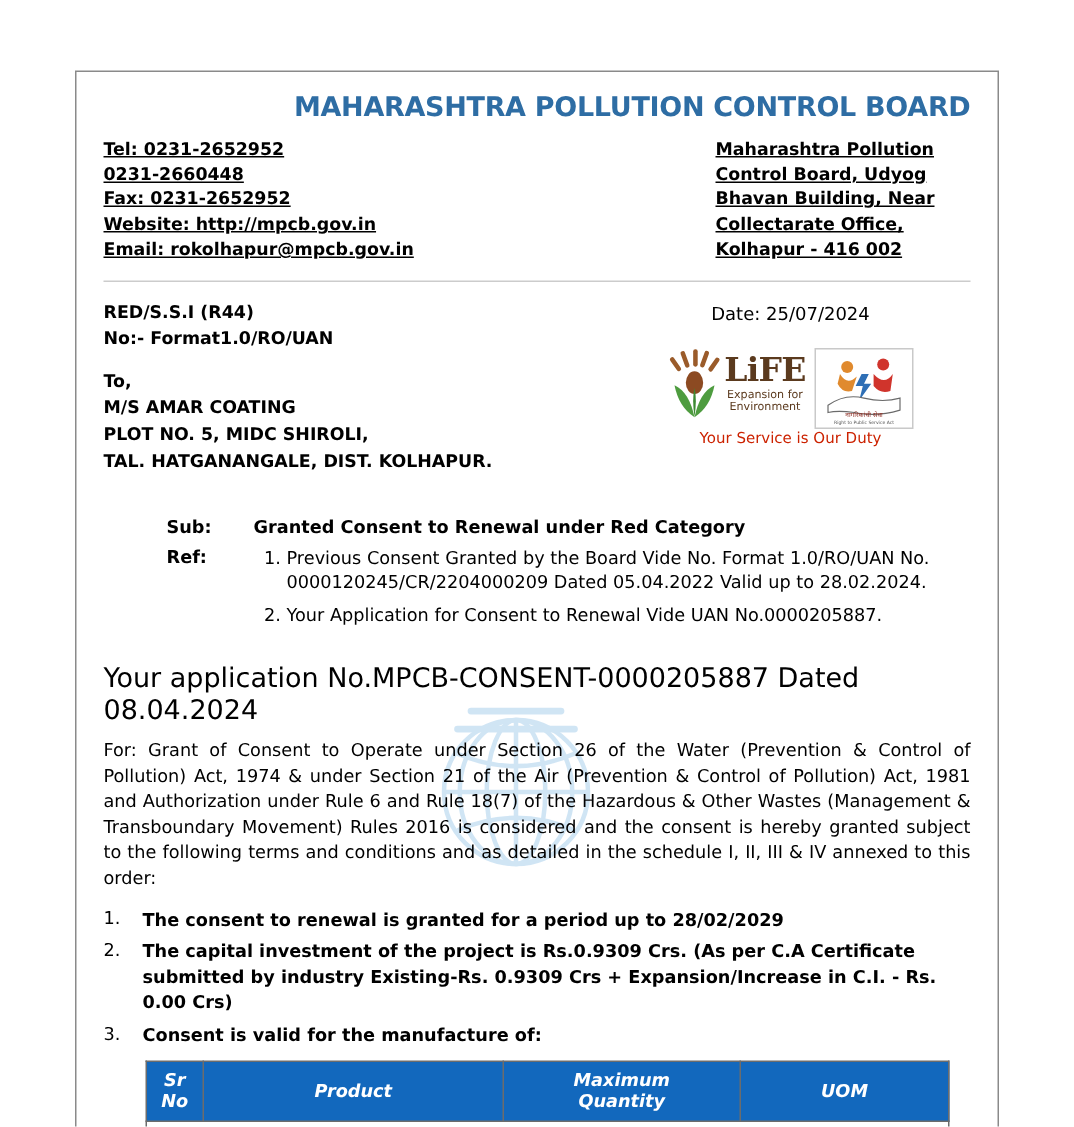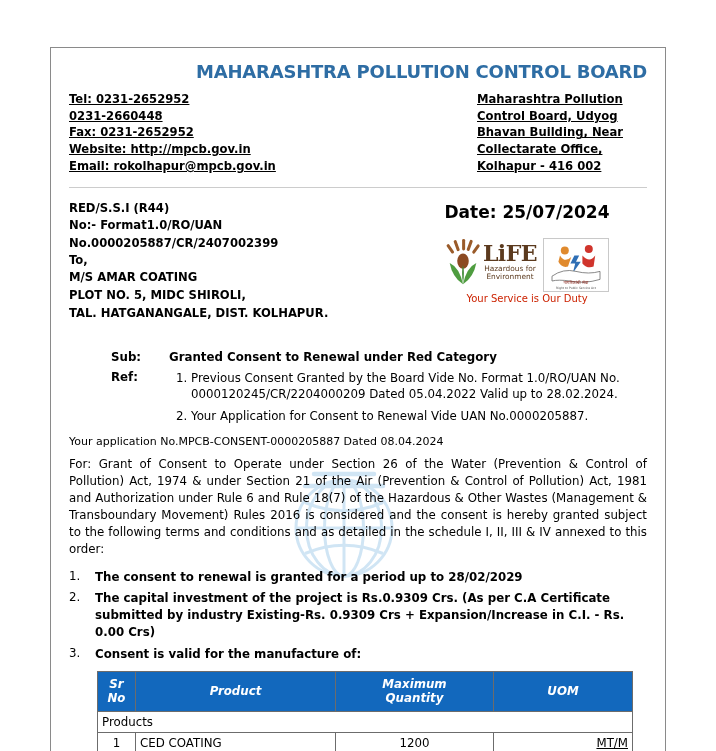--- a/index.html
+++ b/index.html
@@ -99,22 +99,22 @@
   .ref-block {
     font-size: 11.6px;
     font-weight: bold;
     line-height: 1.5;
   }
   .date-col {
     width: 240px;
     text-align: center;
   }
   .doc-date {
-    font-size: 17px;
-    font-weight: bold;
+    font-size: 12px;
+    font-weight: normal;
     padding-top: 2px;
   }
 
   .logos-row {
     display: flex;
     justify-content: center;
     align-items: flex-start;
     gap: 6px;
     margin-top: 16px;
   }
@@ -179,22 +179,22 @@
     margin: 0;
     padding-left: 22px;
     list-style: decimal;
     line-height: 1.38;
   }
   .ref-list li { margin-bottom: 5px; }
   .subref-row.ref { margin-top: 6px; }
 
   
   .app-line {
-    margin-top: 6px;
-    font-size: 11px;
+    margin-top: 19px;
+    font-size: 18px;
   }
 
   
   .body-para {
     margin-top: 8px;
     font-size: 11.8px;
     line-height: 1.45;
     text-align: justify;
   }
 
@@ -295,21 +295,20 @@
         <div>Kolhapur - 416 002</div>
       </div>
     </div>
 
     <hr class="header-rule">
 
     <div class="ref-date-row">
       <div class="ref-block">
         <div>RED/S.S.I (R44)</div>
         <div>No:- Format1.0/RO/UAN</div>
-        <div>No.0000205887/CR/2407002399</div>
       </div>
       <div class="date-col">
         <div class="doc-date">Date: 25/07/2024</div>
 
         <div class="logos-row">
           <div>
             <div class="life-logo">
               <svg width="36" height="48" viewBox="0 0 40 54">
                 <g fill="#9a5b2a">
                   <rect x="4" y="6" width="3.4" height="12" rx="1.6" transform="rotate(-35 6 12)"></rect>
@@ -321,21 +320,21 @@
                 <ellipse cx="20" cy="26" rx="6.5" ry="8.5" fill="#8c4a22"></ellipse>
                 <g fill="#4e9c3f">
                   <path d="M20 52 Q8 44 5 28 Q16 33 20 52 Z"></path>
                   <path d="M20 52 Q32 44 35 28 Q24 33 20 52 Z"></path>
                   <path d="M20 52 Q18 38 20 30 Q22 38 20 52 Z" fill="#3d8a33"></path>
                 </g>
               </svg>
               <div class="life-text-col">
                 <div class="life-word">LiFE</div>
                 <div class="life-sub">
-                  <div>Hazardous for</div>
+                  <div>Expansion for</div>
                   <div>Environment</div>
                 </div>
               </div>
             </div>
           </div>
 
           <svg class="service-emblem" viewBox="0 0 80 64">
             <rect x="0" y="0" width="80" height="64" fill="#ffffff"></rect>
             <g>
               <circle cx="26" cy="14" r="5" fill="#e08a2e"></circle>

